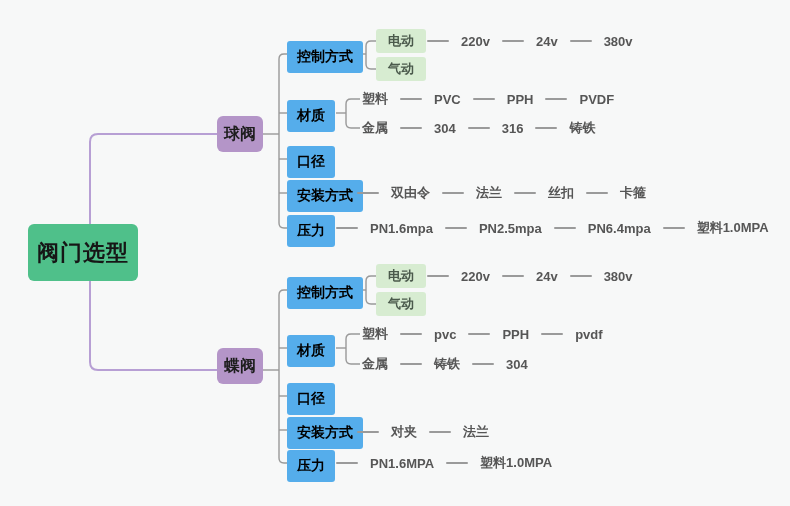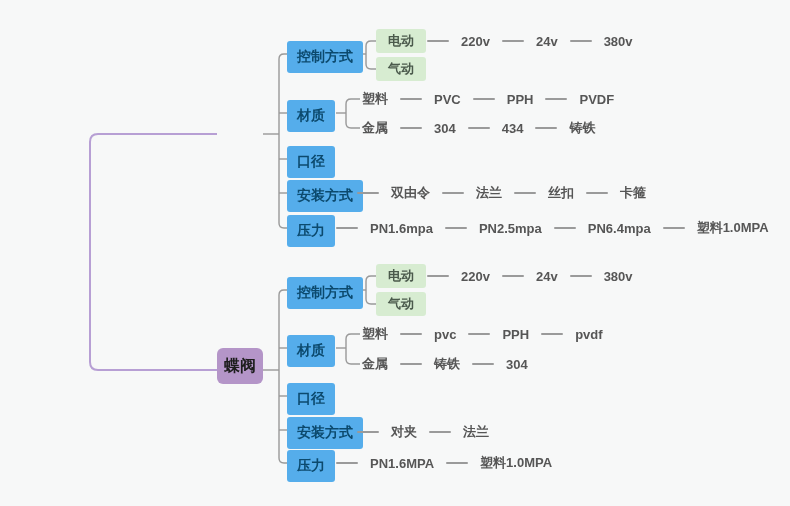--- a/index.html
+++ b/index.html
@@ -19,21 +19,21 @@
   .root{
     left:28px;top:224px;width:110px;height:57px;
     background:#4FC08A;color:#161616;font-size:22px;letter-spacing:1px;
   }
   .branch{
     width:46px;height:36px;background:#B495C8;color:#1d1d1d;font-size:16px;
   }
   .branch.qf{left:217px;top:116px;}
   .branch.df{left:217px;top:348px;}
   .topic{
-    height:26px;background:#55ADEB;color:#0c4a6e;font-size:14px;
+    height:26px;background:#55ADEB;color:#000000;font-size:14px;
     padding:16px 10px;border-radius:3px;
   }
   .sub{
     height:24px;background:#D7ECD1;color:#4b5a4c;font-size:13px;
     padding:12px 12px;border-radius:3px;left:376px;
   }
   .chain{
     position:absolute;display:flex;align-items:center;height:22px;gap:12px;
   }
   .dash{width:22px;height:2px;background:#9a9a9a;border-radius:1px;flex:0 0 auto;}
@@ -104,21 +104,23 @@
       <path d="M357,290 H366"></path>
       <path d="M366,290 V281 Q366,276 371,276 H376"></path>
       <path d="M366,290 V299 Q366,304 371,304 H376"></path>
 
       <path d="M336,348 H346"></path>
       <path d="M346,348 V339 Q346,334 351,334 H360"></path>
       <path d="M346,348 V359 Q346,364 351,364 H360"></path>
     </g>
   </svg>
 
-
+  <div class="node root">阀门选型</div>
+
+  <div class="node branch qf">球阀</div>
   <div class="node branch df">蝶阀</div>
 
   <div class="node topic t-qf-0">控制方式</div>
   <div class="node topic t-qf-1">材质</div>
   <div class="node topic t-qf-2">口径</div>
   <div class="node topic t-qf-3">安装方式</div>
   <div class="node topic t-qf-4">压力</div>
 
   <div class="node sub s-qf-dd">电动</div>
   <div class="node sub s-qf-qd">气动</div>
@@ -140,21 +142,21 @@
     <span class="leaf">PPH</span>
     <span class="dash"></span>
     <span class="leaf">PVDF</span>
   </div>
 
   <div class="chain c-qf-js">
     <span class="leaf">金属</span>
     <span class="dash"></span>
     <span class="leaf">304</span>
     <span class="dash"></span>
-    <span class="leaf">434</span>
+    <span class="leaf">316</span>
     <span class="dash"></span>
     <span class="leaf">铸铁</span>
   </div>
 
   <div class="chain c-qf-az">
     <span class="dash"></span>
     <span class="leaf">双由令</span>
     <span class="dash"></span>
     <span class="leaf">法兰</span>
     <span class="dash"></span>

